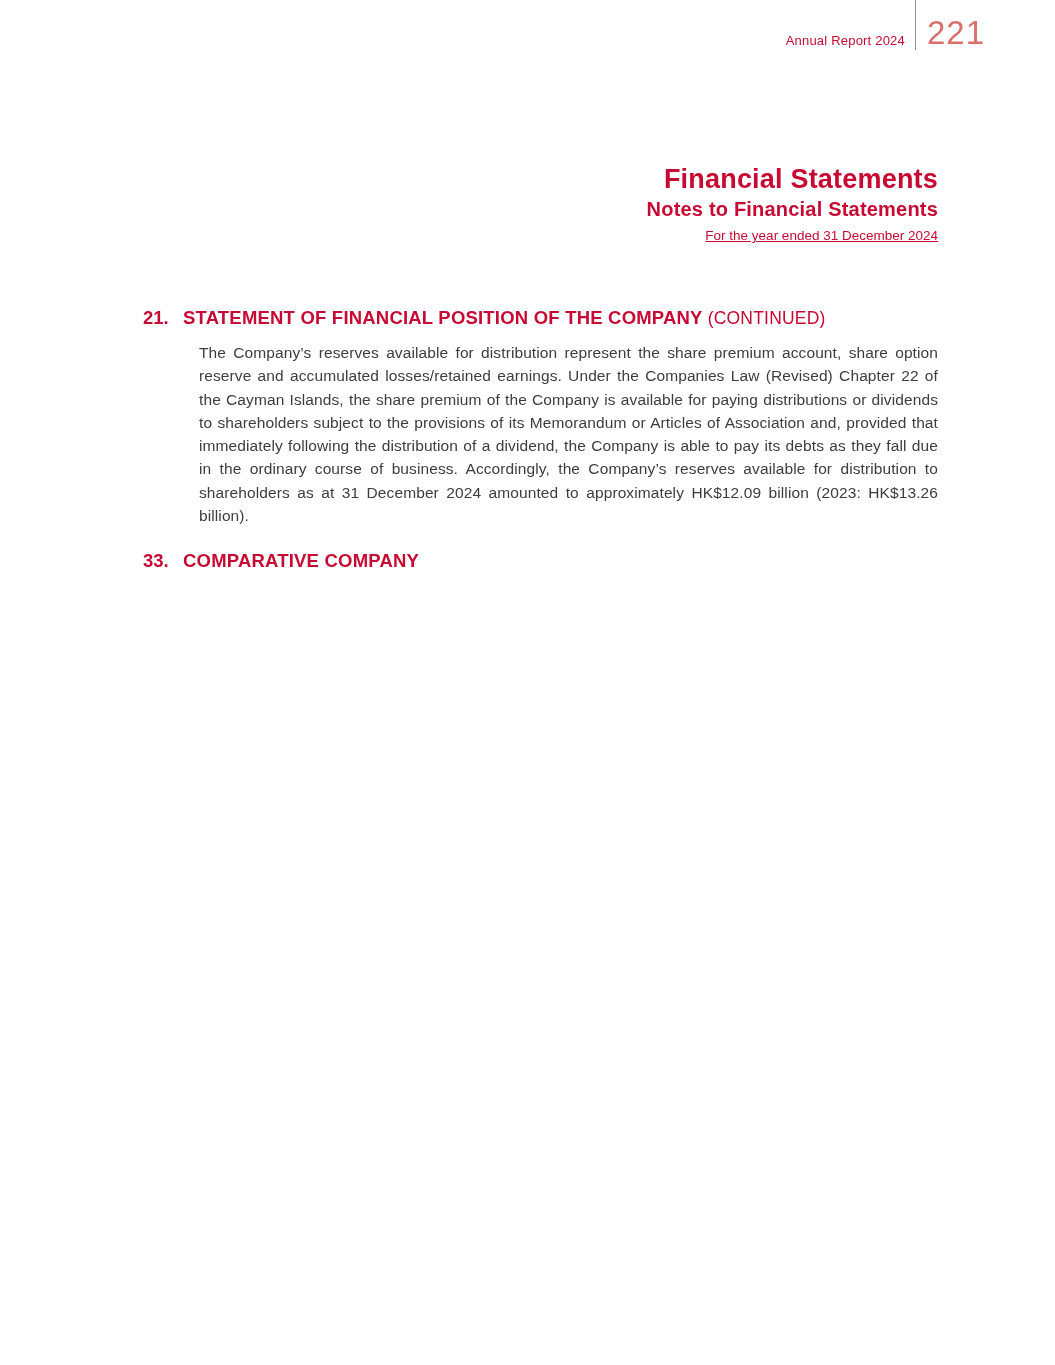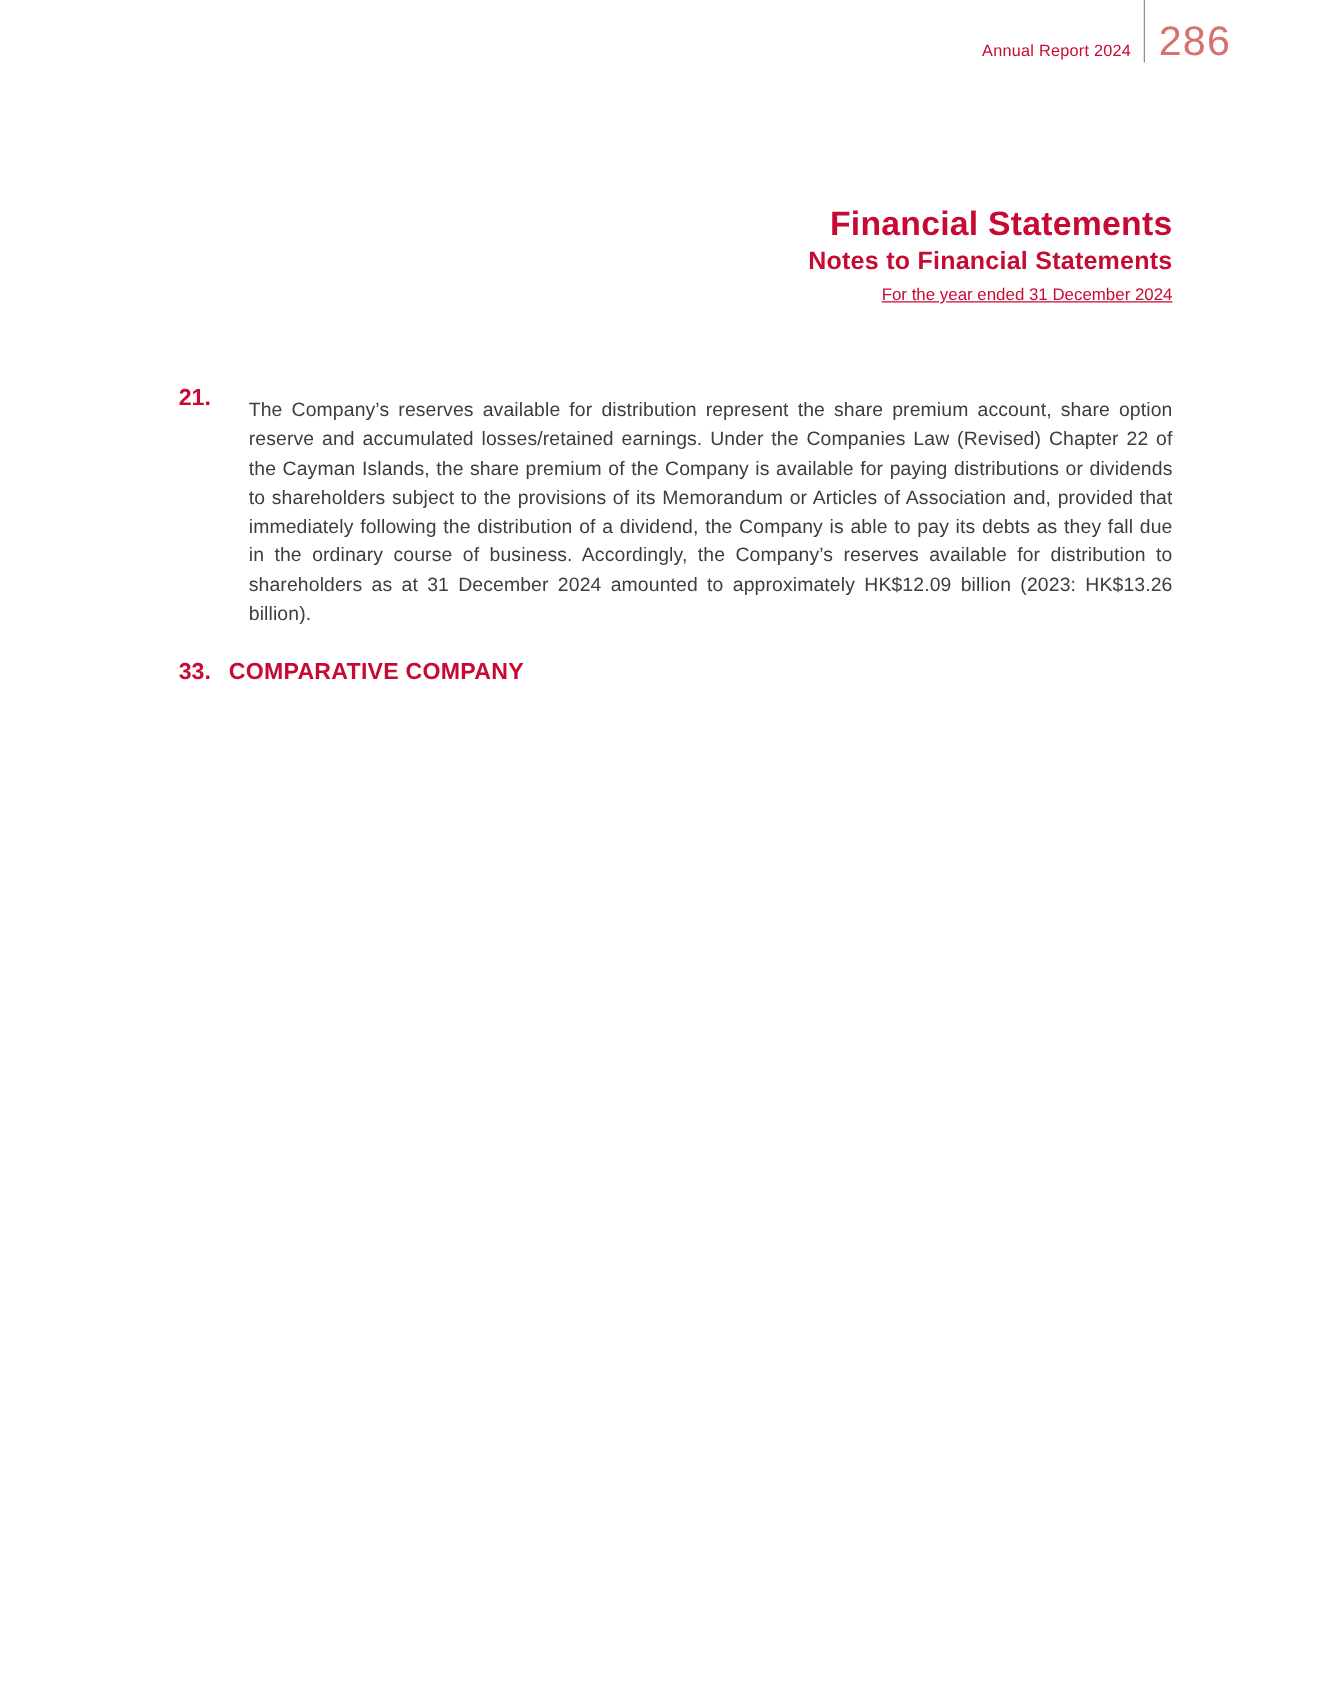--- a/index.html
+++ b/index.html
@@ -116,34 +116,35 @@
     letter-spacing: 0.1px;
     margin-left: 16px;
   }
 </style>
 </head>
 <body>
 
 <div class="page-header">
   <span class="report-label">Annual Report 2024</span>
   <span class="header-divider"></span>
-  <span class="page-number">286</span>
+  <span class="page-number">221</span>
 </div>
 
 <div class="title-block">
   <div class="doc-title">Financial Statements</div>
   <div class="doc-subtitle">Notes to Financial Statements</div>
   <div class="doc-period">For the year ended 31 December 2024</div>
 </div>
 
 <div class="content">
 
   <div class="section">
     <div class="section-number">21.</div>
     <div class="section-body">
+      <div class="section-heading"><span>STATEMENT OF FINANCIAL POSITION OF THE COMPANY</span> <span class="heading-suffix">(CONTINUED)</span></div>
       <div class="section-paragraph">The Company’s reserves available for distribution represent the share premium account, share option reserve and accumulated losses/retained earnings. Under the Companies Law (Revised) Chapter 22 of the Cayman Islands, the share premium of the Company is available for paying distributions or dividends to shareholders subject to the provisions of its Memorandum or Articles of Association and, provided that immediately following the distribution of a dividend, the Company is able to pay its debts as they fall due in the ordinary course of business. Accordingly, the Company’s reserves available for distribution to shareholders as at 31 December 2024 amounted to approximately HK$12.09 billion (2023: HK$13.26 billion).</div>
     </div>
   </div>
 
   <div class="section">
     <div class="section-number">33.</div>
     <div class="section-body">
       <div class="section-heading"><span>COMPARATIVE COMPANY</span></div>
     </div>
   </div>

